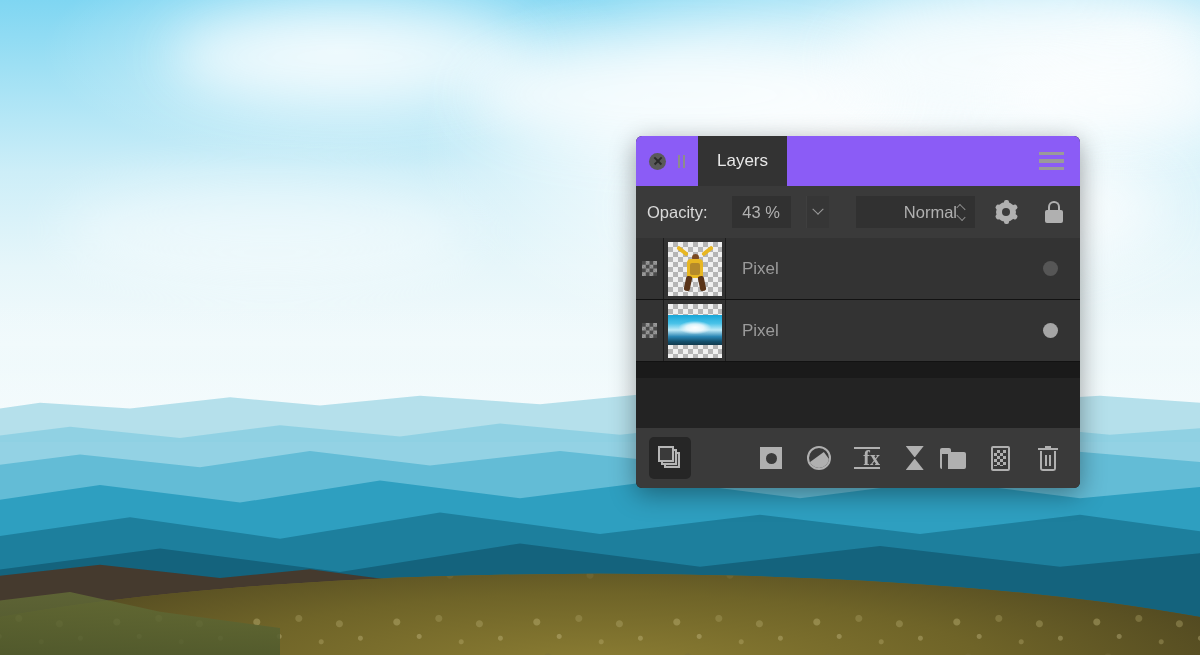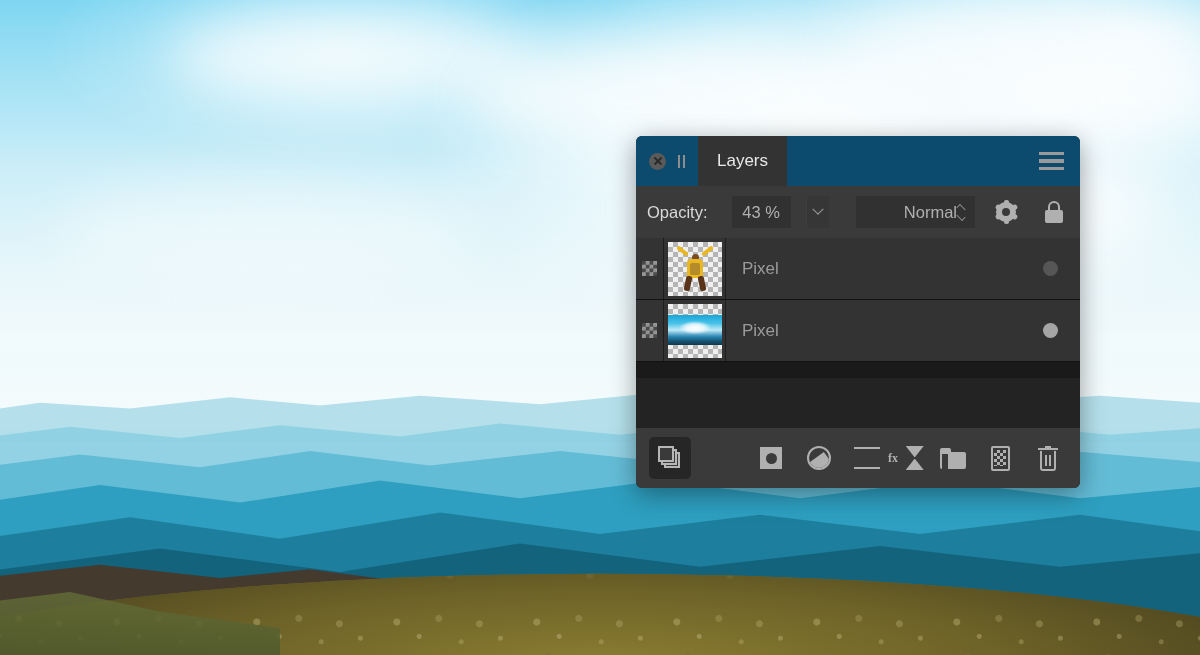--- a/index.html
+++ b/index.html
@@ -111,21 +111,21 @@
     border-radius: 6px;
     box-shadow: 0 6px 26px rgba(0,0,0,.38);
     overflow: hidden;
     user-select: none;
   }
 
   
   .titlebar {
     position: relative;
     height: 50px;
-    background: #0c4a6e;
+    background: #8b5cf6;
     display: flex;
     align-items: stretch;
   }
   .win-ctl {
     display: flex; align-items: center; gap: 12px;
     padding: 0 13px 0 13px;
   }
   .close-circle {
     width: 17px; height: 17px; border-radius: 50%;
     background: #5a5a5a;
@@ -306,22 +306,22 @@
     position: absolute; left: -4px; bottom: -6px; width: 26px; height: 16px;
     background: #b0b0b0; transform: rotate(-36deg);
   }
 
   .ic-fx { position: relative; width: 26px; height: 24px; }
   .ic-fx .bar { position: absolute; left: 0; width: 26px; height: 2px; background: #b0b0b0; }
   .ic-fx .top { top: 1px; }
   .ic-fx .bot { bottom: 1px; }
   .ic-fx span {
     position: absolute; left: 0; top: 3px; width: 26px; height: 18px;
-    color: #b0b0b0; font-size: 12px; font-weight: bold; line-height: 18px;
-    text-align: left; font-family: "Liberation Serif", serif; margin-left: 34px;
+    color: #b0b0b0; font-size: 20px; font-weight: bold; line-height: 18px;
+    text-align: right; font-family: "Liberation Serif", serif;
   }
 
   .ic-hour { position: relative; width: 18px; height: 24px; }
   .ic-hour i {
     position: absolute; left: 0; width: 18px; height: 11px; background: #b0b0b0;
   }
   .ic-hour .ht { top: 0; clip-path: polygon(0 0, 100% 0, 52% 100%, 48% 100%); }
   .ic-hour .hb { bottom: 0; clip-path: polygon(48% 0, 52% 0, 100% 100%, 0 100%); }
 
   .ic-folder { position: relative; width: 26px; height: 21px; }

